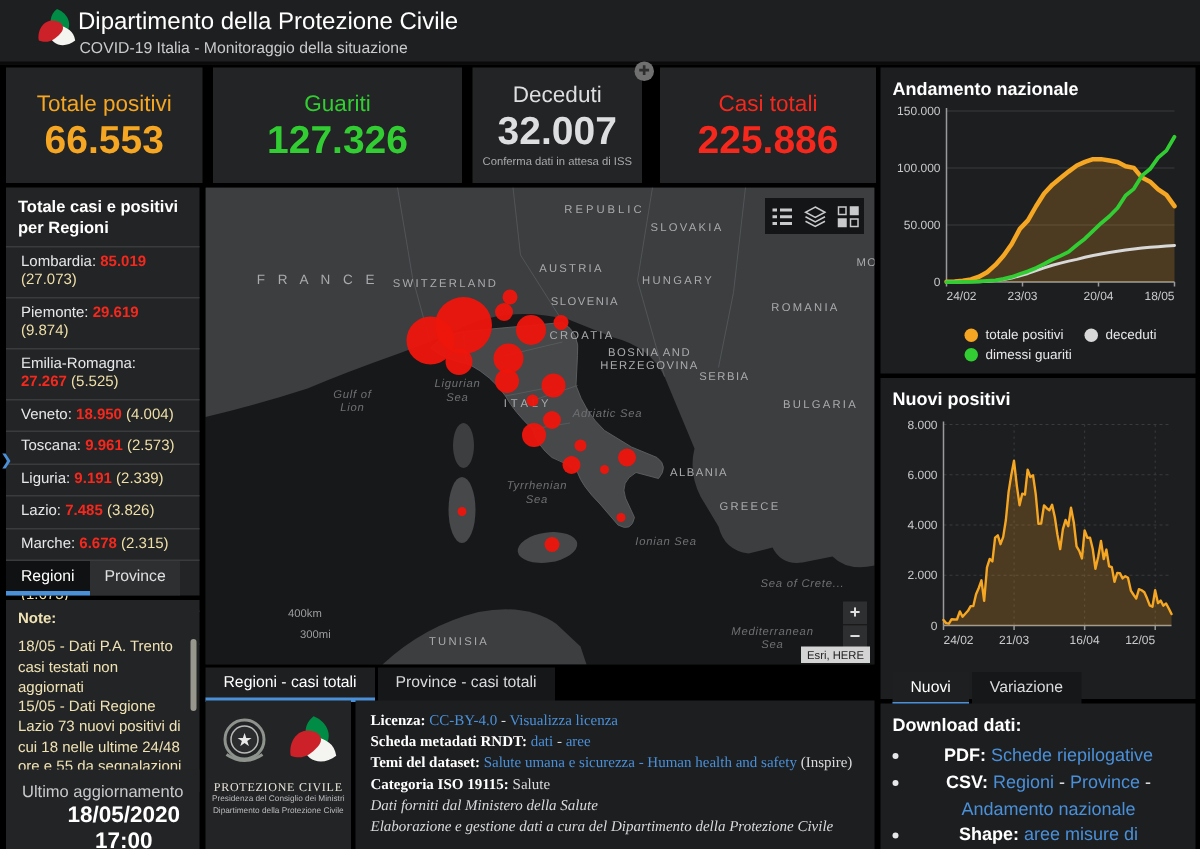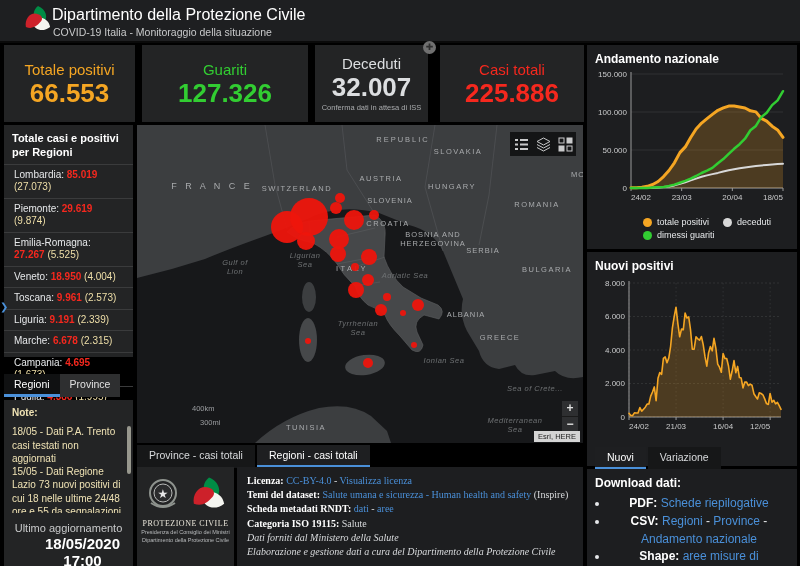--- a/index.html
+++ b/index.html
@@ -10,21 +10,21 @@
   .h-title{left:52px;top:6px;font-size:16px;color:#fff;}
   .h-sub{left:53px;top:26px;font-size:10.5px;color:#C9CACB;}
   
   .card{top:45px;height:77px;background:#232425;display:flex;flex-direction:column;align-items:center;justify-content:center;text-align:center;}
   .card .lbl{font-size:15px;margin-bottom:2px;}
   .card .val{font-size:26px;font-weight:bold;line-height:1;}
   .card .cnote{font-size:7.5px;color:#A9ABAD;margin-top:3px;}
   #dragicon{left:423px;top:41px;width:13px;height:13px;border-radius:50%;background:#707070;color:#2e2e2e;font-size:9px;line-height:13px;text-align:center;}
   
   .panel{background:#232425;}
-  #regions-panel{left:4px;top:125px;width:129px;height:232px;}
+  #regions-panel{left:4px;top:125px;width:129px;height:272px;}
   #regions-title{padding:7px 8px 4px 8px;font-size:11px;font-weight:bold;color:#fff;line-height:1.25;}
   .rrow{padding:4px 10px;border-top:1px solid #3A3B3C;font-size:10px;color:#E6E8EA;line-height:1.25;}
   .rtot{color:#F5281E;font-weight:bold;}
   .rpos{color:#EFDFA8;}
   .tabs{display:flex;}
   .tab{font-size:10.5px;padding:4px 10px;cursor:default;color:#E0E0E0;background:#2E2F30;border-bottom:3px solid transparent;white-space:nowrap;}
   .tab.on{background:#101112;color:#fff;border-bottom:3px solid #4A90D9;}
   #sidebar-tabs{left:4px;top:374px;}
   #note-panel{left:4px;top:400px;width:129px;height:128px;overflow:hidden;}
   #note-inner{padding:6px 10px 6px 8px;font-size:10px;color:#EFE2B4;line-height:1.33;}
@@ -109,20 +109,21 @@
 
   <div id="regions-panel" class="abs panel">
     <div id="regions-title">Totale casi e positivi per Regioni</div>
     <div id="region-list">
         <div class="rrow"><span>Lombardia: </span><span class="rtot">85.019</span> <span class="rpos">(27.073)</span></div>
         <div class="rrow"><span>Piemonte: </span><span class="rtot">29.619</span> <span class="rpos">(9.874)</span></div>
         <div class="rrow"><span>Emilia-Romagna: </span><span class="rtot">27.267</span> <span class="rpos">(5.525)</span></div>
         <div class="rrow"><span>Veneto: </span><span class="rtot">18.950</span> <span class="rpos">(4.004)</span></div>
         <div class="rrow"><span>Toscana: </span><span class="rtot">9.961</span> <span class="rpos">(2.573)</span></div>
         <div class="rrow"><span>Liguria: </span><span class="rtot">9.191</span> <span class="rpos">(2.339)</span></div>
+        <div class="rrow"><span>Lazio: </span><span class="rtot">7.485</span> <span class="rpos">(3.826)</span></div>
         <div class="rrow"><span>Marche: </span><span class="rtot">6.678</span> <span class="rpos">(2.315)</span></div>
         <div class="rrow"><span>Campania: </span><span class="rtot">4.695</span> <span class="rpos">(1.673)</span></div>
         <div class="rrow"><span>Puglia: </span><span class="rtot">4.386</span> <span class="rpos">(1.995)</span></div>
         <div class="rrow"><span>P.A. Trento: </span><span class="rtot">4.351</span> <span class="rpos">(248)</span></div>
       </div>
   </div>
   <div id="sidebar-tabs" class="abs tabs">
       <div class="tab on">Regioni</div>
       <div class="tab">Province</div>
     </div>
@@ -242,22 +243,22 @@
       <div class="zbtn">+</div>
       <div class="zbtn">−</div>
     </div>
     <div id="map-attr" class="abs">Esri, HERE</div>
     <div id="map-scale" class="abs">
       <span>400km</span><br>
       <span class="mi">300mi</span>
     </div>
   </div>
   <div id="map-tabs" class="abs tabs">
+      <div class="tab2 on">Regioni - casi totali</div>
       <div class="tab2">Province - casi totali</div>
-      <div class="tab2 on">Regioni - casi totali</div>
     </div>
 
   <div id="logo-box" class="abs panel">
     <div id="logo-row">
       <span id="emblem"><svg width="40" height="40" viewBox="0 0 40 40">
             <circle cx="20" cy="18" r="13" fill="none" stroke="#8E938E" stroke-width="2"></circle>
             <circle cx="20" cy="18" r="9" fill="#2B2C2D" stroke="#B9BBB9" stroke-width="1"></circle>
             <text x="20" y="22.5" text-anchor="middle" font-size="12" fill="#E8E8E8">★</text>
             <path d="M8,28 Q20,36 32,28" fill="none" stroke="#8E938E" stroke-width="2"></path>
           </svg></span>
@@ -268,22 +269,22 @@
           </svg></span>
     </div>
     <div id="pc-name">PROTEZIONE CIVILE</div>
     <div class="pc-sub">Presidenza del Consiglio dei Ministri</div>
     <div class="pc-sub">Dipartimento della Protezione Civile</div>
   </div>
 
   <div id="license-box" class="abs">
     <div id="license-lines">
         <div class="lline"><span class="b">Licenza:</span><span> </span><span class="lnk">CC-BY-4.0</span><span> - </span><span class="lnk">Visualizza licenza</span></div>
+        <div class="lline"><span class="b">Scheda metadati RNDT:</span><span> </span><span class="lnk">dati</span><span> - </span><span class="lnk">aree</span></div>
         <div class="lline"><span class="b">Temi del dataset:</span><span> </span><span class="lnk">Salute umana e sicurezza - Human health and safety</span><span> (Inspire)</span></div>
-        <div class="lline"><span class="b">Scheda metadati RNDT:</span><span> </span><span class="lnk">dati</span><span> - </span><span class="lnk">aree</span></div>
         <div class="lline"><span class="b">Categoria ISO 19115:</span><span> Salute</span></div>
         <div class="lline"><span class="it">Dati forniti dal Ministero della Salute</span></div>
         <div class="lline"><span class="it">Elaborazione e gestione dati a cura del Dipartimento della Protezione Civile</span></div>
       </div>
   </div>
 
   <div id="p-andamento" class="abs rpanel">
     <div class="ptitle">Andamento nazionale</div>
     <div id="chart1"><svg width="194" height="146">
           <line x1="36" x2="188" y1="8" y2="8" stroke="#3A3B3C" stroke-width="0.7"></line>

